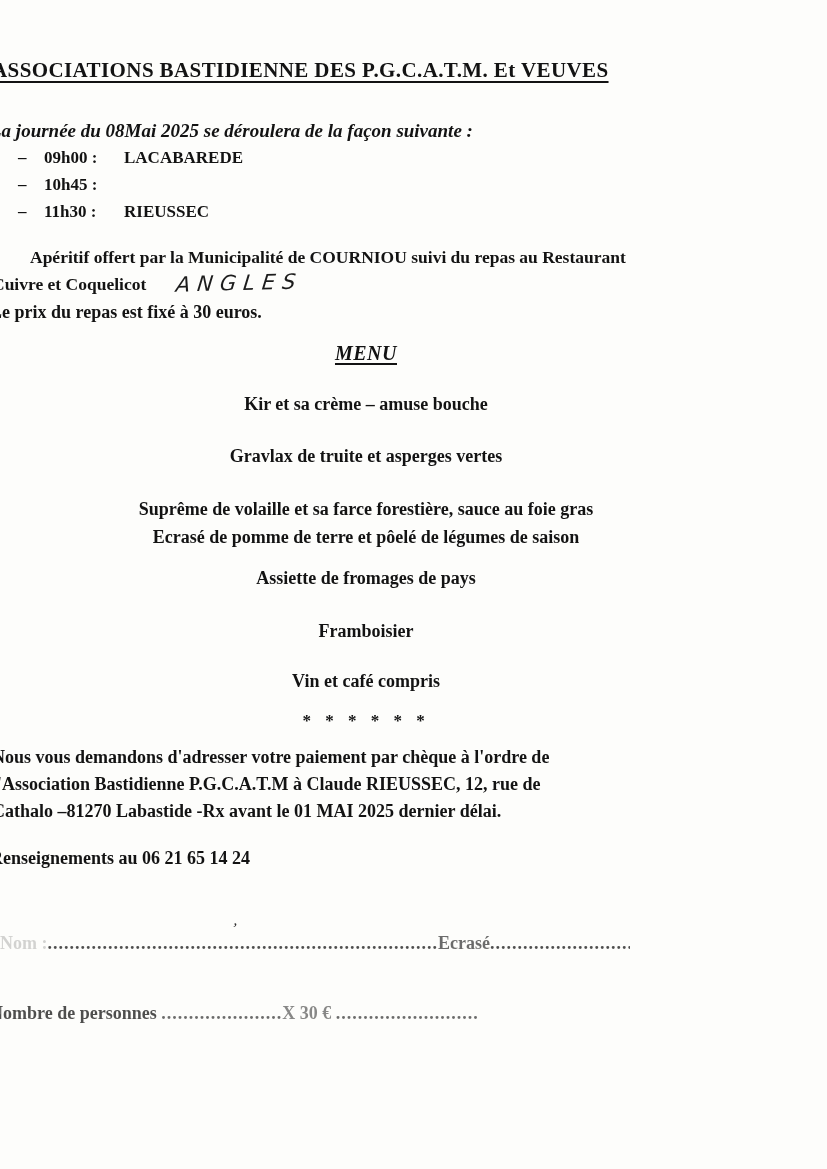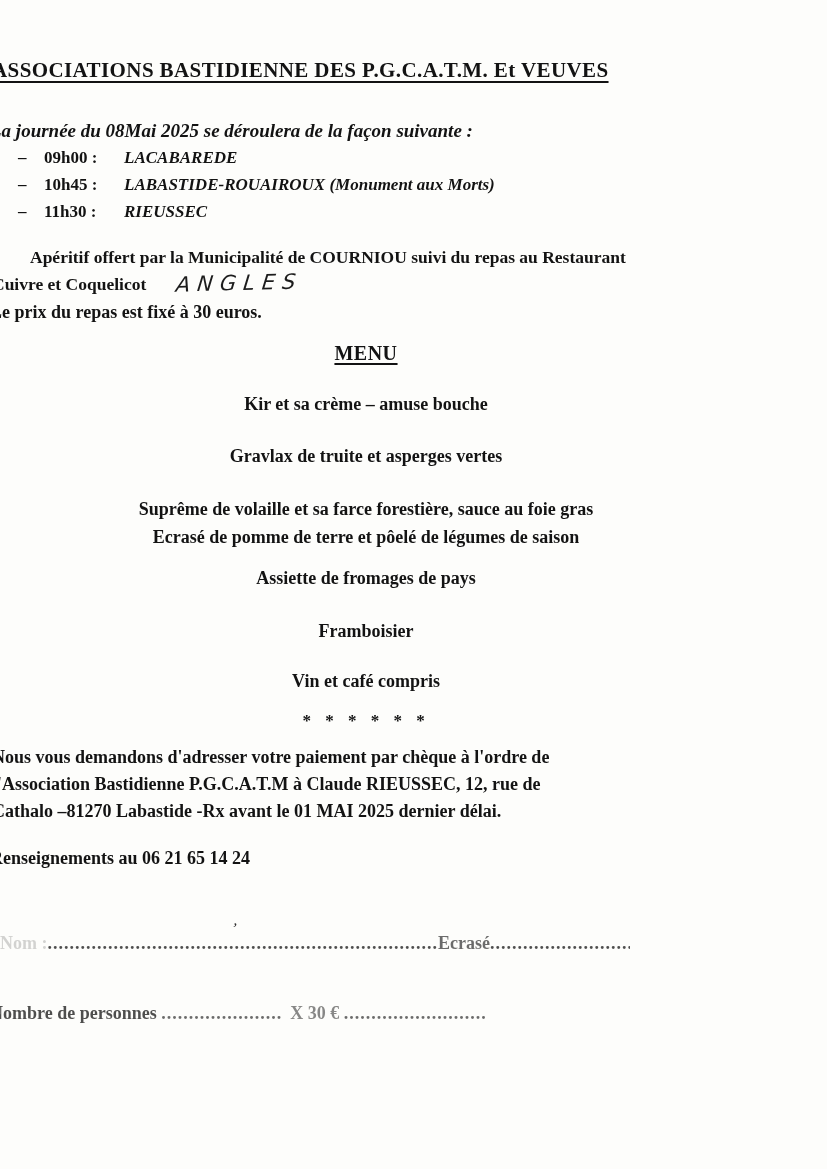--- a/index.html
+++ b/index.html
@@ -26,42 +26,42 @@
   .intro {
     top:120px; left:0; padding-left:4px;
     font-size:19px; font-weight:bold; font-style:italic;
     white-space:nowrap;
   }
 
   .schedule { top:148px; left:32px; font-size:17px; font-weight:bold; }
   .schedule .row { display:flex; align-items:baseline; margin-bottom:7px; }
   .schedule .dash { width:26px; }
   .schedule .time { width:80px; }
-  .schedule .place { white-space:nowrap;font-style:italic; }
+  .schedule .place { white-space:nowrap; }
 
   .aperitif {
     top:244px; left:0; padding-left:6px; width:740px;
     font-size:17.5px; font-weight:bold; line-height:26px;
   }
   .aperitif .line1 { text-indent:38px; }
   .handwritten {
     display:inline-block;
     font-family:"DejaVu Sans", sans-serif;
     font-size:21px; font-weight:400; font-style:italic;
     letter-spacing:7px;
     transform:rotate(-1.5deg) skewX(-8deg);
     margin-left:30px;
     color:#1c1c1c;
   }
 
   .price { top:302px; left:0; padding-left:4px; font-size:18px; font-weight:bold; white-space:nowrap; }
 
   .centered { left:0; width:760px; text-align:center; font-weight:bold; }
   .menu-heading { top:342px; font-size:20px; letter-spacing:0.5px; }
-  .menu-heading .u { text-decoration:underline; text-decoration-thickness:2px; text-underline-offset:3px; }
+  .menu-heading .u { text-decoration:underline; text-decoration-thickness:2px; text-underline-offset:3px;font-style:italic; }
   .menu-item { font-size:18px; white-space:nowrap; }
   .mi0 { top:394px; }
   .mi1 { top:446px; }
   .mi2 { top:495px; line-height:28px; white-space:pre-line; }
   .mi3 { top:568px; }
   .mi4 { top:621px; }
   .mi5 { top:671px; }
   .stars { top:711px; font-size:17px; letter-spacing:5px; }
 
   .payment {
@@ -83,21 +83,21 @@
     font-size:18px; font-weight:bold;
     white-space:nowrap; overflow:hidden;
     filter:blur(0.4px);
   }
   .name-line { top:933px; }
   .count-line { top:1003px; padding-left:4px; width:560px; filter:blur(0.35px); }
 
   .faint { opacity:0.18;font-family:Liberation Serif, serif; }
   .dim   { opacity:0.75; }
   .mid   { opacity:0.62; }
-  .ghost { opacity:0.5;margin-left:8px; }
+  .ghost { opacity:0.5; }
   .dots  { letter-spacing:1px; }
 </style>
 </head>
 <body>
 
 <div class="page">
   <div class="shift">
 
     <div class="abs title">
       <span class="u">ASSOCIATIONS BASTIDIENNE DES P.G.C.A.T.M. Et VEUVES</span>
@@ -107,21 +107,20 @@
 
     <div class="abs schedule">
       <div class="row">
         <span class="dash">–</span>
         <span class="time">09h00 :</span>
         <span class="place">LACABAREDE</span>
       </div>
       <div class="row">
         <span class="dash">–</span>
         <span class="time">10h45 :</span>
-        <span class="place">LABASTIDE-ROUAIROUX (Monument aux Morts)</span>
       </div>
       <div class="row">
         <span class="dash">–</span>
         <span class="time">11h30 :</span>
         <span class="place">RIEUSSEC</span>
       </div>
     </div>
 
     <div class="abs aperitif">
       <div class="line1">Apéritif offert par la Municipalité de COURNIOU suivi du repas au Restaurant</div>

